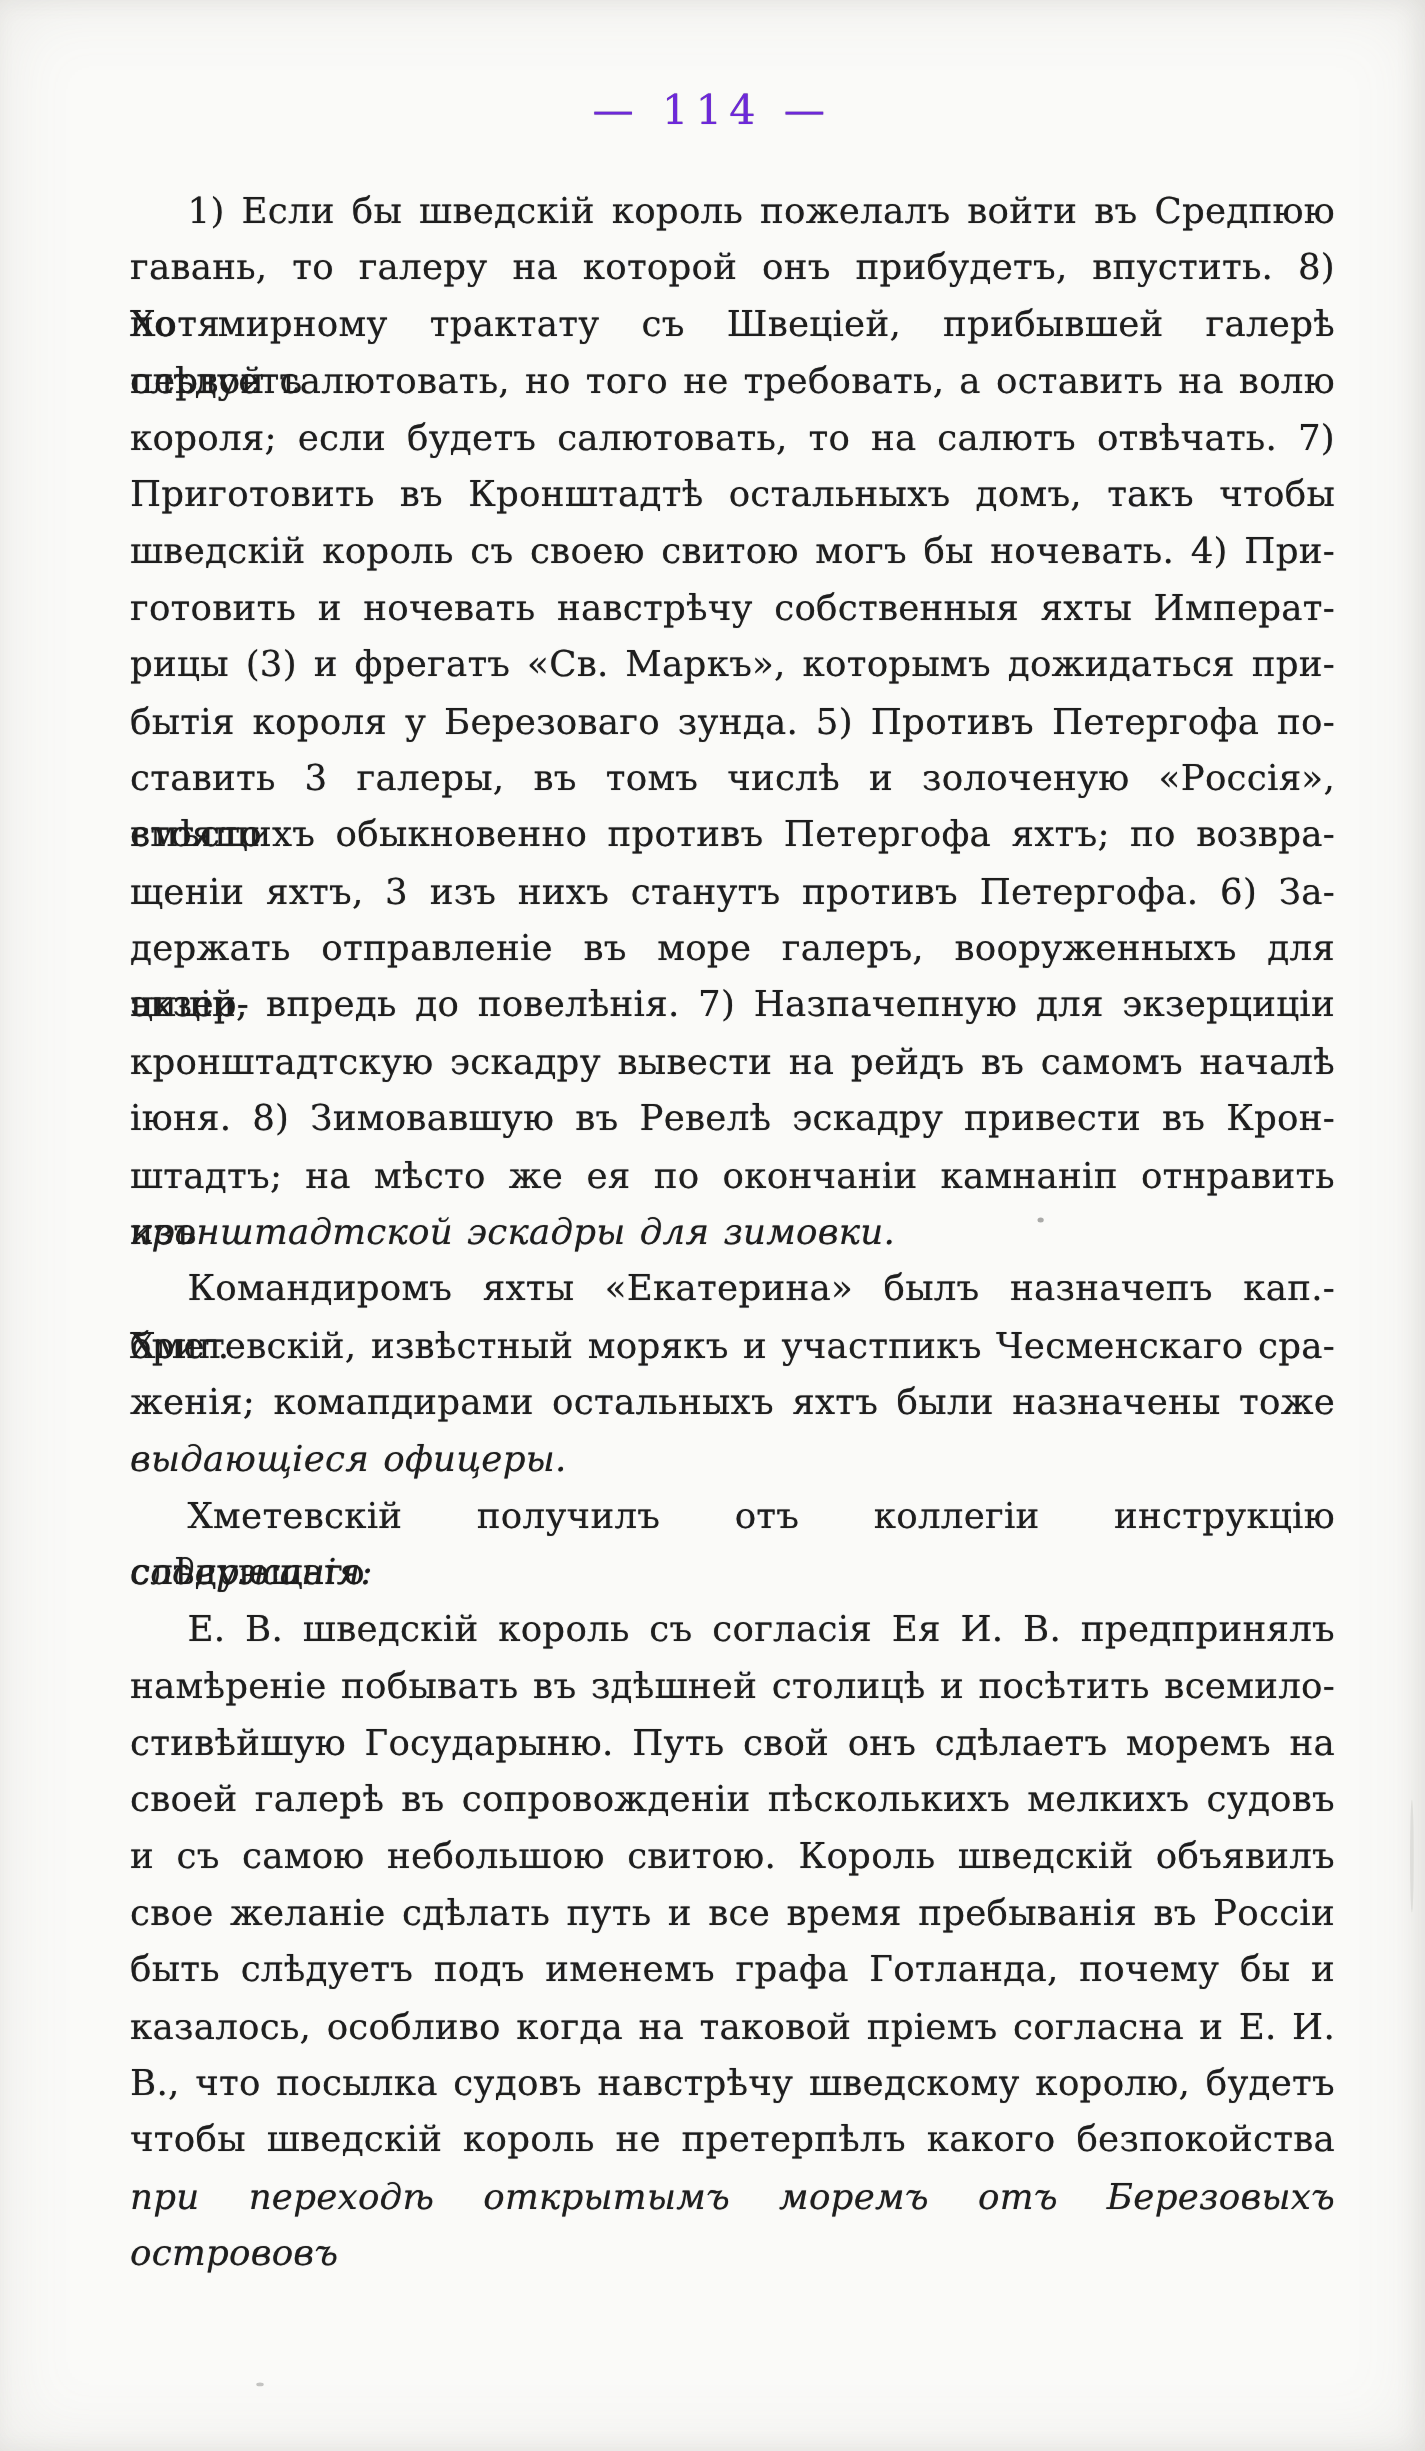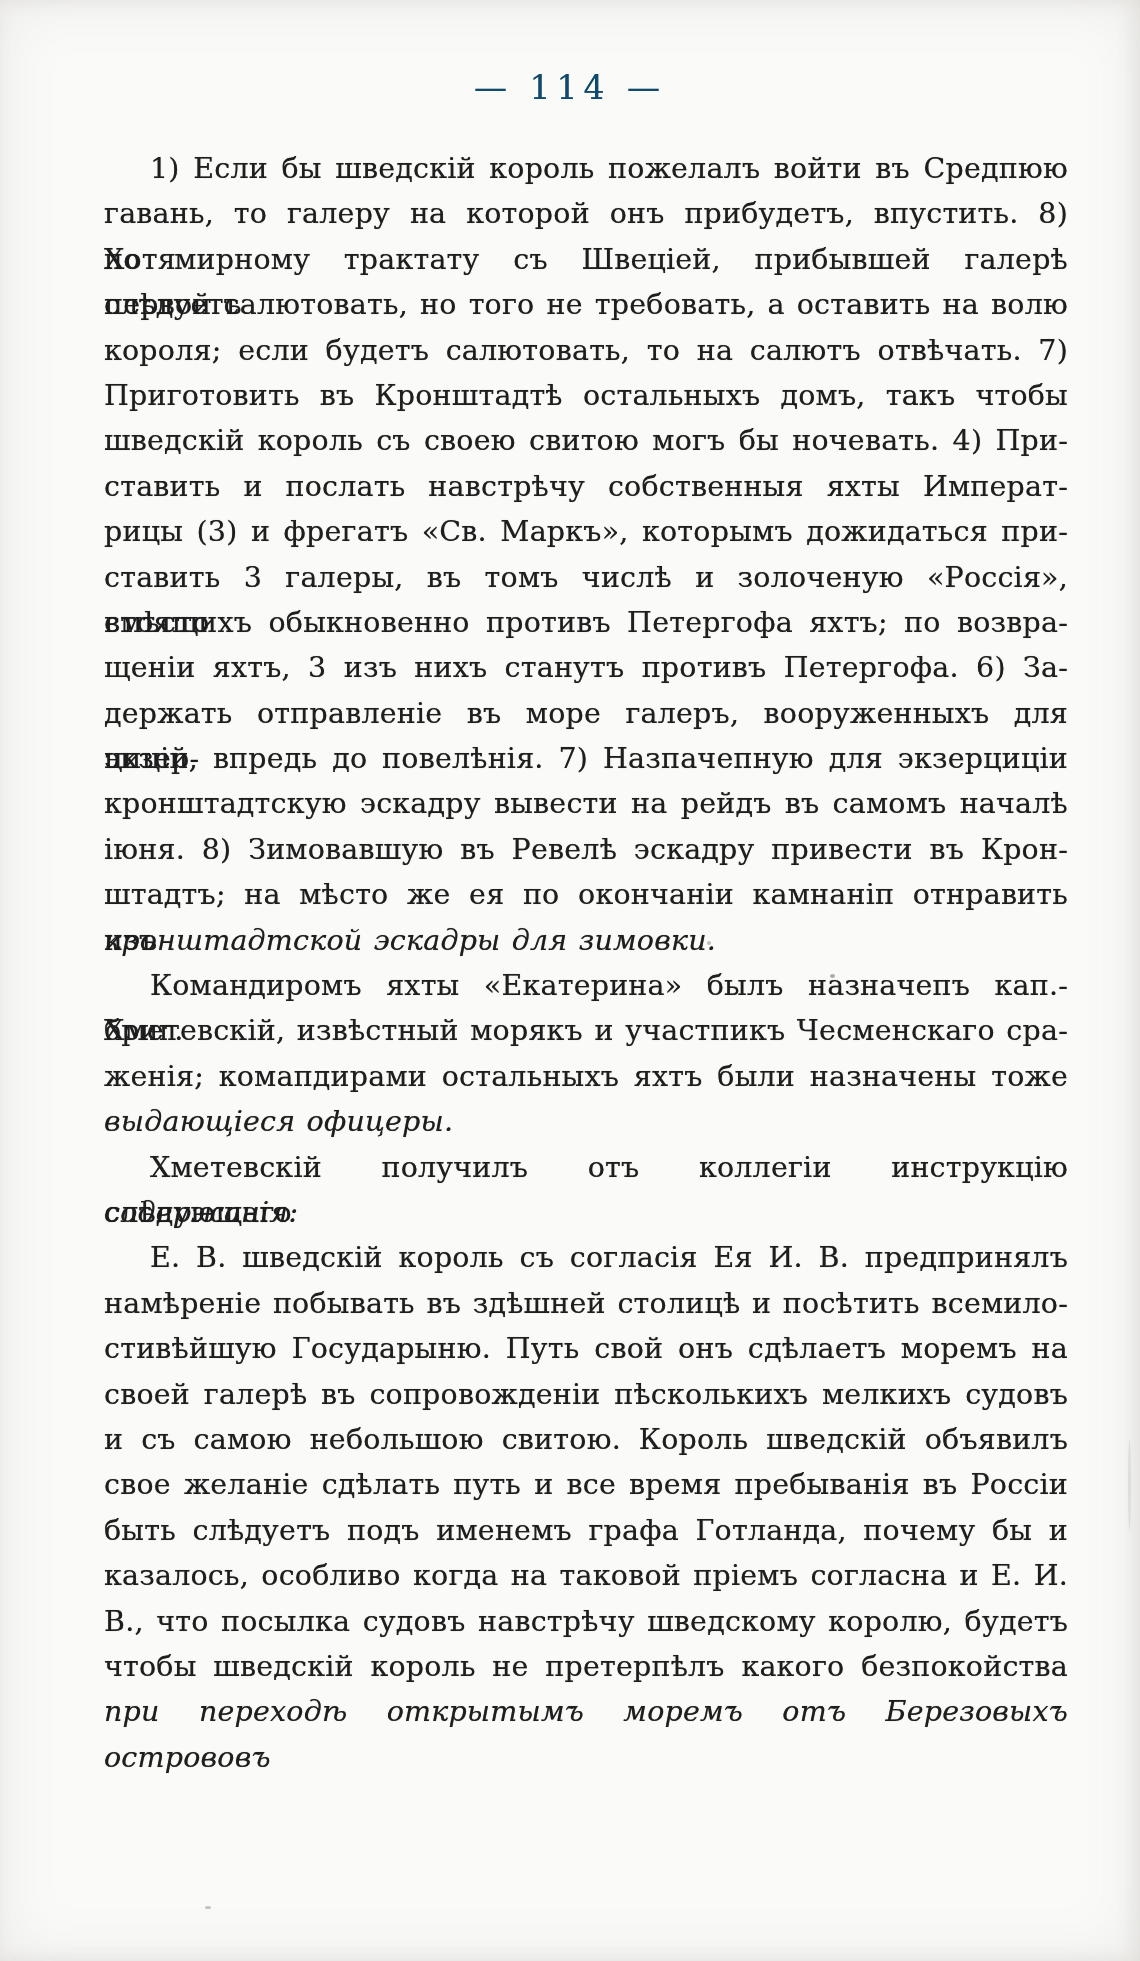--- a/index.html
+++ b/index.html
@@ -19,21 +19,21 @@
     color: #1e1e1e;
   }
   .pagenum {
     position: absolute;
     top: 68px;
     left: 0;
     width: 100%;
     text-align: center;
     font-size: 33px;
     letter-spacing: 6px;
-    color: #0c4a6e;
+    color: #6d28d9;
     text-shadow: 0 0 0.6px rgba(10,10,10,0.55);
   }
   .textblock {
     position: absolute;
     top: 146px;
     left: 104px;
     width: 964px;
   }
   .line {
     display: block;
@@ -67,22 +67,23 @@
 <div class="page" style="background: rgb(250, 250, 248); color: rgb(30, 30, 30);">
   <div class="pagenum">— 114 —</div>
   <div class="textblock" id="textblock">
       <div class="line indent">1) Если бы шведскій король пожелалъ войти въ Средпюю</div>
       <div class="line">гавань, то галеру на которой онъ прибудетъ, впустить. 8) Хотя</div>
       <div class="line">по мирному трактату съ Швеціей, прибывшей галерѣ слѣдуетъ</div>
       <div class="line">первой салютовать, но того не требовать, а оставить на волю</div>
       <div class="line">короля; если будетъ салютовать, то на салютъ отвѣчать. 7)</div>
       <div class="line">Приготовить въ Кронштадтѣ остальныхъ домъ, такъ чтобы</div>
       <div class="line">шведскій король съ своею свитою могъ бы ночевать. 4) При-</div>
-      <div class="line">ставить и послать навстрѣчу собственныя яхты Императ-</div>
+      <div class="line">готовить и ночевать навстрѣчу собственныя яхты Императ-</div>
       <div class="line">рицы (3) и фрегатъ «Св. Маркъ», которымъ дожидаться при-</div>
+      <div class="line">бытія короля у Березоваго зунда. 5) Противъ Петергофа по-</div>
       <div class="line">ставить 3 галеры, въ томъ числѣ и золоченую «Россія», вмѣсто</div>
       <div class="line">стоящихъ обыкновенно противъ Петергофа яхтъ; по возвра-</div>
       <div class="line">щеніи яхтъ, 3 изъ нихъ станутъ противъ Петергофа. 6) За-</div>
       <div class="line">держать отправленіе въ море галеръ, вооруженныхъ для экзер-</div>
       <div class="line">цицій, впредь до повелѣнія. 7) Назпачепную для экзерциціи</div>
       <div class="line">кронштадтскую эскадру вывести на рейдъ въ самомъ началѣ</div>
       <div class="line">іюня. 8) Зимовавшую въ Ревелѣ эскадру привести въ Крон-</div>
       <div class="line">штадтъ; на мѣсто же ея по окончаніи камнаніп отнравить изъ</div>
       <div class="line pl">кронштадтской эскадры для зимовки.</div>
       <div class="line indent">Командиромъ яхты «Екатерина» былъ назначепъ кап.-бриг.</div>

